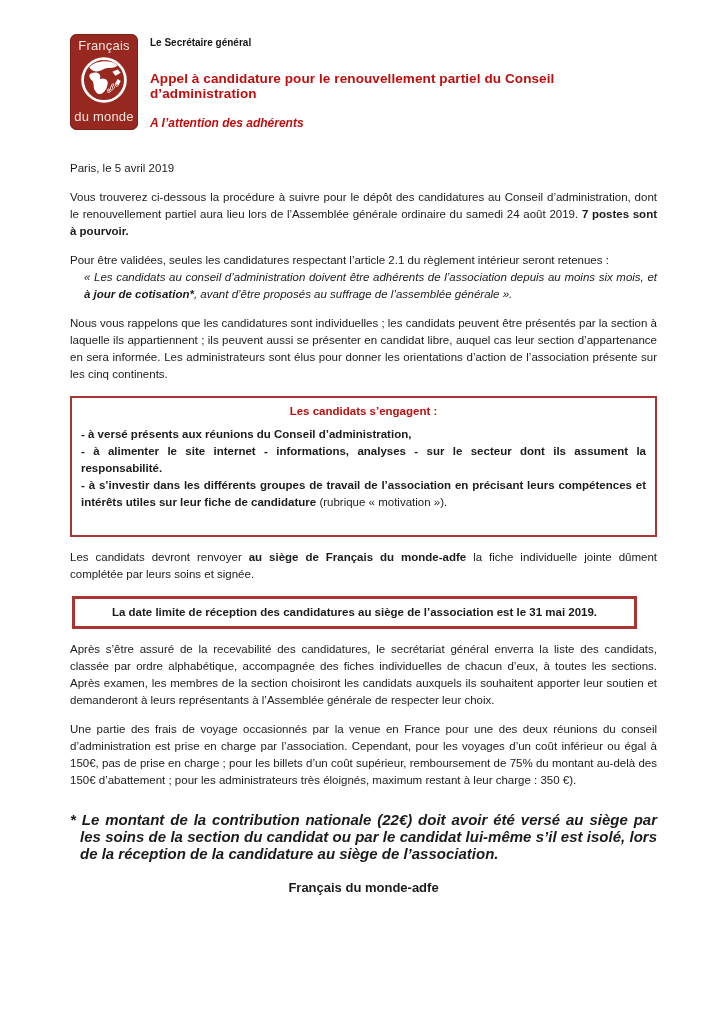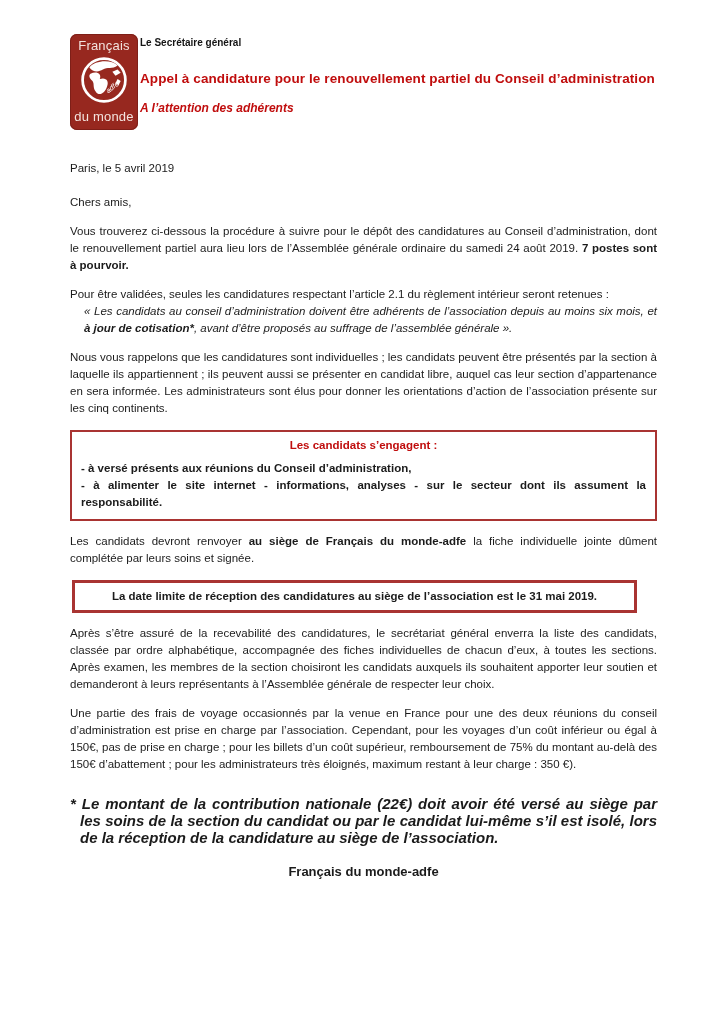--- a/index.html
+++ b/index.html
@@ -2,40 +2,40 @@
 <html lang="fr"><head>
 <meta charset="utf-8">
 <style>
   html,body{margin:0;padding:0;background:#e8e8e8;}
   .page{
     width:725px;height:1024px;background:#ffffff;margin:0 auto;
     box-sizing:border-box;padding:34px 68px 0 70px;position:relative;overflow:hidden;
     font-family:"Liberation Sans","DejaVu Sans",sans-serif;color:#1b1b1b;
   }
   
-  .header{display:flex;gap:2px;}
+  .header{display:flex;gap:12px;}
   .logo{
     width:68px;height:96px;background:#97281f;border-radius:7px;flex:0 0 68px;
     display:flex;flex-direction:column;align-items:center;justify-content:space-between;
     padding:5px 2px 6px;box-sizing:border-box;box-shadow:0 0 0 1px #7e1f18 inset;
   }
   .logo-word{color:#f3e3de;font-size:13px;line-height:14px;letter-spacing:.2px;}
   .header-text{padding-top:3px;}
   .sec-general{font-weight:bold;font-size:10px;color:#151515;}
   .doc-title{color:#c00d0d;font-weight:bold;font-size:13.5px;margin-top:23px;letter-spacing:.1px;}
   .doc-subtitle{color:#c00d0d;font-weight:bold;font-style:italic;font-size:12px;margin-top:15px;}
   
   .bodytxt{font-size:11.5px;line-height:17px;}
   .para{text-align:justify;margin:12px 0 0 0;}
   .date-line{margin-top:30px;}
   .salutation{margin-top:17px;}
   .quote{display:block;padding-left:14px;font-style:italic;}
   .b{font-weight:bold;}
   
-  .engage-box{border:2px solid #a93432;margin-top:13px;padding:5px 9px 8px;}
+  .engage-box{border:2px solid #a93432;margin-top:13px;padding:5px 9px 24px;}
   .engage-title{text-align:center;color:#c00d0d;font-weight:bold;margin-bottom:6px;}
   .engage-item{font-weight:bold;text-align:justify;}
   .engage-item .regular{font-weight:normal;}
   .deadline-box{
     border:3px solid #a93432;margin:13px 20px 0 2px;padding:5px 24px;
     text-align:center;font-weight:bold;
   }
   
   .closing-block{text-align:right;margin-top:15px;padding-right:2px;}
   .signature-wrap{margin:4px 6px 0 0;}
@@ -72,32 +72,32 @@
       <div class="sec-general">Le Secrétaire général</div>
       <div class="doc-title">Appel à candidature pour le renouvellement partiel du Conseil d’administration</div>
       <div class="doc-subtitle">A l’attention des adhérents</div>
     </div>
   </div>
 
   <div class="bodytxt">
 
     <div class="date-line">Paris, le 5 avril 2019</div>
 
-    <div class="salutation">Chers amis,</div>
 
     <p class="para"><span>Vous trouverez ci-dessous la procédure à suivre pour le dépôt des candidatures au Conseil d’administration, dont le renouvellement partiel aura lieu lors de l’Assemblée générale ordinaire du samedi 24 août 2019. </span><span class="b">7 postes sont à pourvoir.</span></p>
 
     <p class="para"><span>Pour être validées, seules les candidatures respectant l’article 2.1 du règlement intérieur seront retenues :</span><span class="quote"><span>« Les candidats au conseil d’administration doivent être adhérents de l’association depuis au moins six mois, et </span><span class="b">à jour de cotisation*</span><span>, avant d’être proposés au suffrage de l’assemblée générale ».</span></span></p>
 
     <p class="para">Nous vous rappelons que les candidatures sont individuelles ; les candidats peuvent être présentés par la section à laquelle ils appartiennent ; ils peuvent aussi se présenter en candidat libre, auquel cas leur section d’appartenance en sera informée. Les administrateurs sont élus pour donner les orientations d’action de l’association présente sur les cinq continents.</p>
 
     <div class="engage-box">
       <div class="engage-title">Les candidats s’engagent :</div>
       <div class="engage-item">- à versé présents aux réunions du Conseil d’administration,</div>
       <div class="engage-item">- à alimenter le site internet - informations, analyses - sur le secteur dont ils assument la responsabilité.</div>
+      <div class="engage-item"><span>- à s’investir dans les différents groupes de travail de l’association en précisant leurs compétences et intérêts utiles sur leur fiche de candidature </span><span class="regular">(rubrique « motivation »).</span></div>
     </div>
 
     <p class="para"><span>Les candidats devront renvoyer </span><span class="b">au siège de Français du monde-adfe</span><span> la fiche individuelle jointe dûment complétée par leurs soins et signée.</span></p>
 
     <div class="deadline-box">La date limite de réception des candidatures au siège de l’association est le 31 mai 2019.</div>
 
     <p class="para">Après s’être assuré de la recevabilité des candidatures, le secrétariat général enverra la liste des candidats, classée par ordre alphabétique, accompagnée des fiches individuelles de chacun d’eux, à toutes les sections. Après examen, les membres de la section choisiront les candidats auxquels ils souhaitent apporter leur soutien et demanderont à leurs représentants à l’Assemblée générale de respecter leur choix.</p>
 
     <p class="para">Une partie des frais de voyage occasionnés par la venue en France pour une des deux réunions du conseil d’administration est prise en charge par l’association. Cependant, pour les voyages d’un coût inférieur ou égal à 150€, pas de prise en charge ; pour les billets d’un coût supérieur, remboursement de 75% du montant au-delà des 150€ d’abattement ; pour les administrateurs très éloignés, maximum restant à leur charge : 350 €).</p>
 

